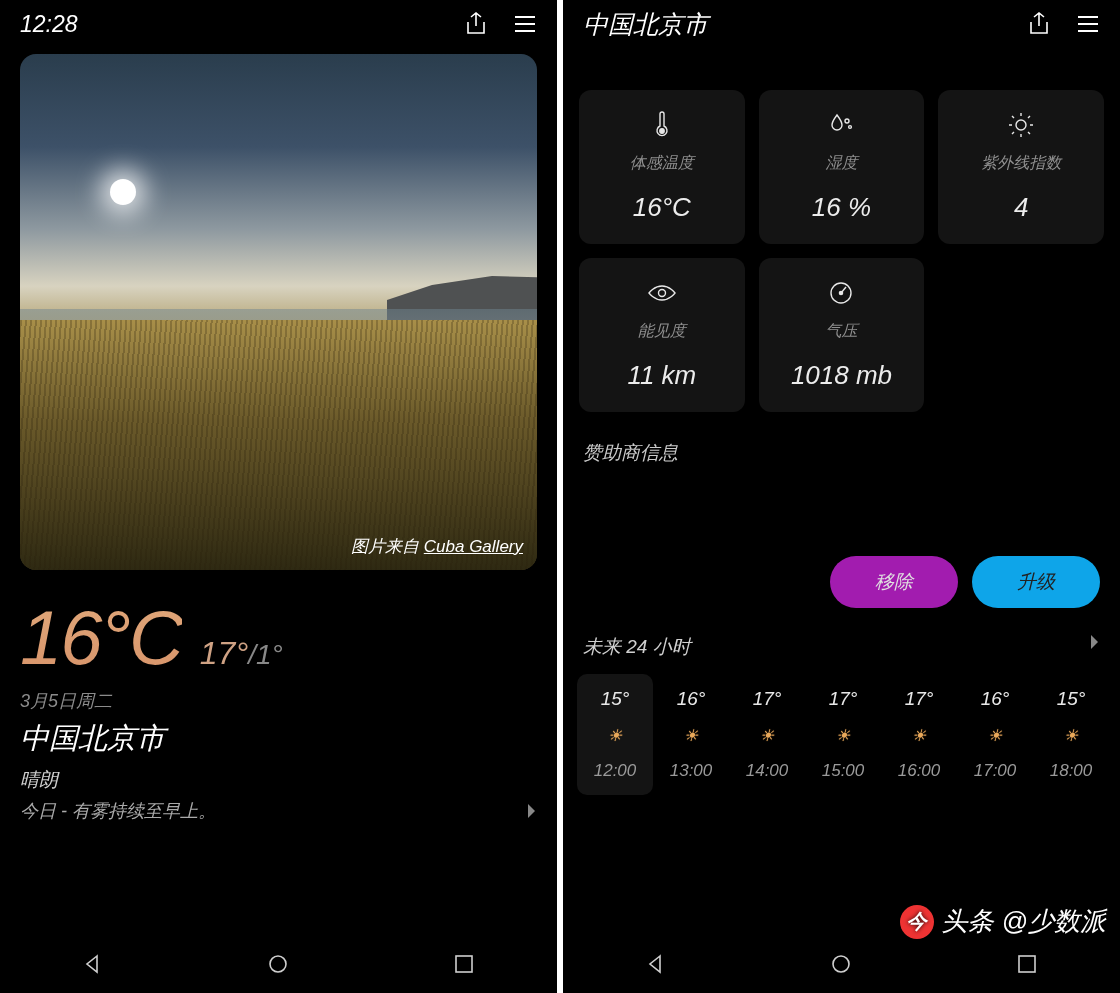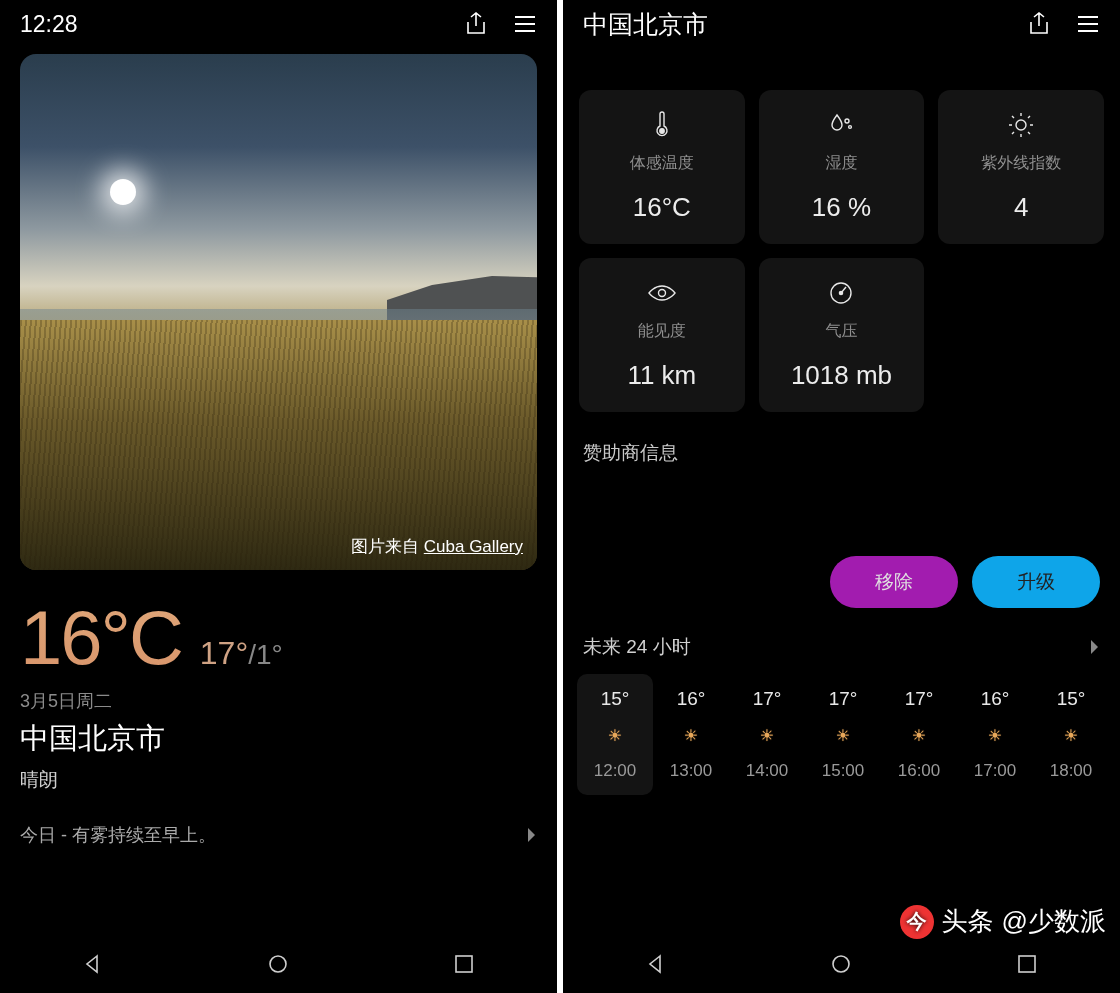--- a/index.html
+++ b/index.html
@@ -1,54 +1,54 @@
 <!DOCTYPE html>
 <html><head>
 <meta charset="utf-8">
 <style>
   * { margin: 0; padding: 0; box-sizing: border-box; }
   html, body { width: 1120px; height: 993px; background: #fff; font-family: -apple-system, "Helvetica Neue", Arial, sans-serif; }
   .canvas { width: 1120px; height: 993px; position: relative; display: flex; gap: 6px; }
-  .phone { width: 557px; height: 993px; background: #000; color: #fff; position: relative; overflow: hidden; }
+  .phone { width: 557px; height: 993px; background: #000; color: #fff; position: relative; overflow: hidden; font-style: italic; }
   .statusbar { height: 48px; display: flex; align-items: center; justify-content: space-between; padding: 0 20px; font-size: 23px; font-weight: 300; }
   .statusbar .icons { display: flex; gap: 26px; align-items: center; }
   .hero { margin: 6px 20px 0 20px; width: 517px; height: 516px; border-radius: 16px; overflow: hidden; position: relative; background: linear-gradient(180deg,#2a3d4d 0%, #3d5168 18%, #8e99a0 34%, #d8d3c0 45%, #b7a87b 52%, #6a5a33 70%, #3b3419 100%); padding-left: 8px; }
   .hero .sun { position:absolute; top:125px; left:90px; width:26px; height:26px; border-radius:50%; background:#fff; box-shadow:0 0 24px 10px rgba(255,255,255,.75); }
   .hero .cliff { position:absolute; top:210px; right:0; width:150px; height:60px; background:#4f5152; clip-path: polygon(0 60%, 30% 35%, 70% 20%, 100% 22%, 100% 100%, 0 100%); }
   .hero .sea { position:absolute; top:255px; left:0; right:0; height:28px; background:linear-gradient(180deg,#6f8590,#8a9aa1); opacity:.5;}
   .hero .grass { position:absolute; left:0; right:0; bottom:0; height:250px; background:
       repeating-linear-gradient(95deg, rgba(40,30,10,.25) 0 2px, transparent 2px 5px),
       linear-gradient(180deg,#a88f49 0%, #6b5a2a 40%, #2e2912 100%); }
   .hero .credit { position:absolute; right:14px; bottom:12px; font-size:17px; color:#fff; }
   .hero .credit a { color:#fff; text-decoration: underline; }
   .tempblock { padding: 24px 20px 2px 20px; display:flex; align-items: baseline; gap:18px; font-weight:200; }
   .tempblock .big { font-size: 76px; letter-spacing: -2px; background: linear-gradient(180deg,#e0a87a,#d7936a); -webkit-background-clip: text; background-clip:text; color: transparent; }
   .tempblock .small { font-size: 32px; color:#cfa284; font-weight:300;}
   .tempblock .low { font-size:28px; color:#888; font-weight:300;}
   .meta { padding: 6px 20px 0 20px; }
   .meta .date { color:#8b8b8b; font-size:18px; margin-bottom:6px;}
   .meta .loc { color:#fff; font-size:29px; margin-bottom:8px;}
-  .meta .cond { color:#cfcfcf; font-size:19px; margin-bottom:30px;}
+  .meta .cond { color:#cfcfcf; font-size:19px; margin-bottom:6px;}
   .summary-row { display:flex; justify-content:space-between; align-items:center; padding:0 20px 0 20px; color:#aaa; font-size:18px;}
   .navbar { position:absolute; left:0; right:0; bottom:0; height:58px; display:flex; justify-content:space-around; align-items:center; }
   .navbar span { color:#cfcfcf; }
   
   .titlebar { height:48px; display:flex; align-items:center; justify-content:space-between; padding:0 20px; font-size:25px; font-weight:400;}
   .titlebar .icons { display:flex; gap:26px; align-items:center; }
   .cards { padding: 42px 16px 0 16px; display:grid; grid-template-columns:repeat(3,1fr); gap:14px 14px;}
   .card { background:#141414; border-radius:12px; height:154px; display:flex; flex-direction:column; align-items:center; justify-content:center; gap:12px;}
   .card .ico { height:28px; color:#e8e8e8; display:flex; align-items:center; justify-content:center;}
   .card .lab { color:#8f8f8f; font-size:16px; margin-top:2px;}
   .card .val { color:#ececec; font-size:26px; font-weight:300; margin-top:6px;}
   .sponsor { padding: 28px 2px 0 20px; color:#c9c9c9; font-size:19px;}
   .btnrow { padding: 90px 20px 0 20px; display:flex; justify-content:flex-end; gap:14px;}
   .btn { height:52px; border-radius:26px; display:flex; align-items:center; justify-content:center; font-size:19px; padding:0 34px; min-width:128px;}
   .btn.dark { background:#a21caf; color:#e0e0e0;}
   .btn.orange { background:#0ea5e9; color:#222; font-weight:500;}
-  .sect { padding: 26px 20px 0 20px; display:flex; justify-content:space-between; align-items:center; color:#d0d0d0; font-size:19px;}
+  .sect { padding: 26px 20px 0 20px; display:flex; justify-content:space-between; align-items:flex-start; color:#d0d0d0; font-size:19px;}
   .hours { padding: 14px 0 0 14px; display:flex; gap:0; }
   .hour { width:76px; display:flex; flex-direction:column; align-items:center; gap:16px; padding:14px 0 14px 0; border-radius:10px;}
   .hour.sel { background:#141414;}
   .hour .t { color:#e8e8e8; font-size:19px;}
   .hour .sun { color:#e8a85a; font-size:13px;}
   .hour .h { color:#9a9a9a; font-size:17px;}
   .sunicon::before { content:"☀"; color:#e8a85a; font-size:16px; text-shadow:0 0 1px #e8a85a;}
   .watermark { position:absolute; right:14px; bottom:54px; display:flex; align-items:center; gap:8px; color:#fff; font-size:26px; text-shadow:0 0 4px #000;}
   .watermark .logo { width:34px; height:34px; border-radius:50%; background:#e33; display:flex; align-items:center; justify-content:center; color:#fff; font-size:20px; font-weight:700;}
   svg { display:block; }

